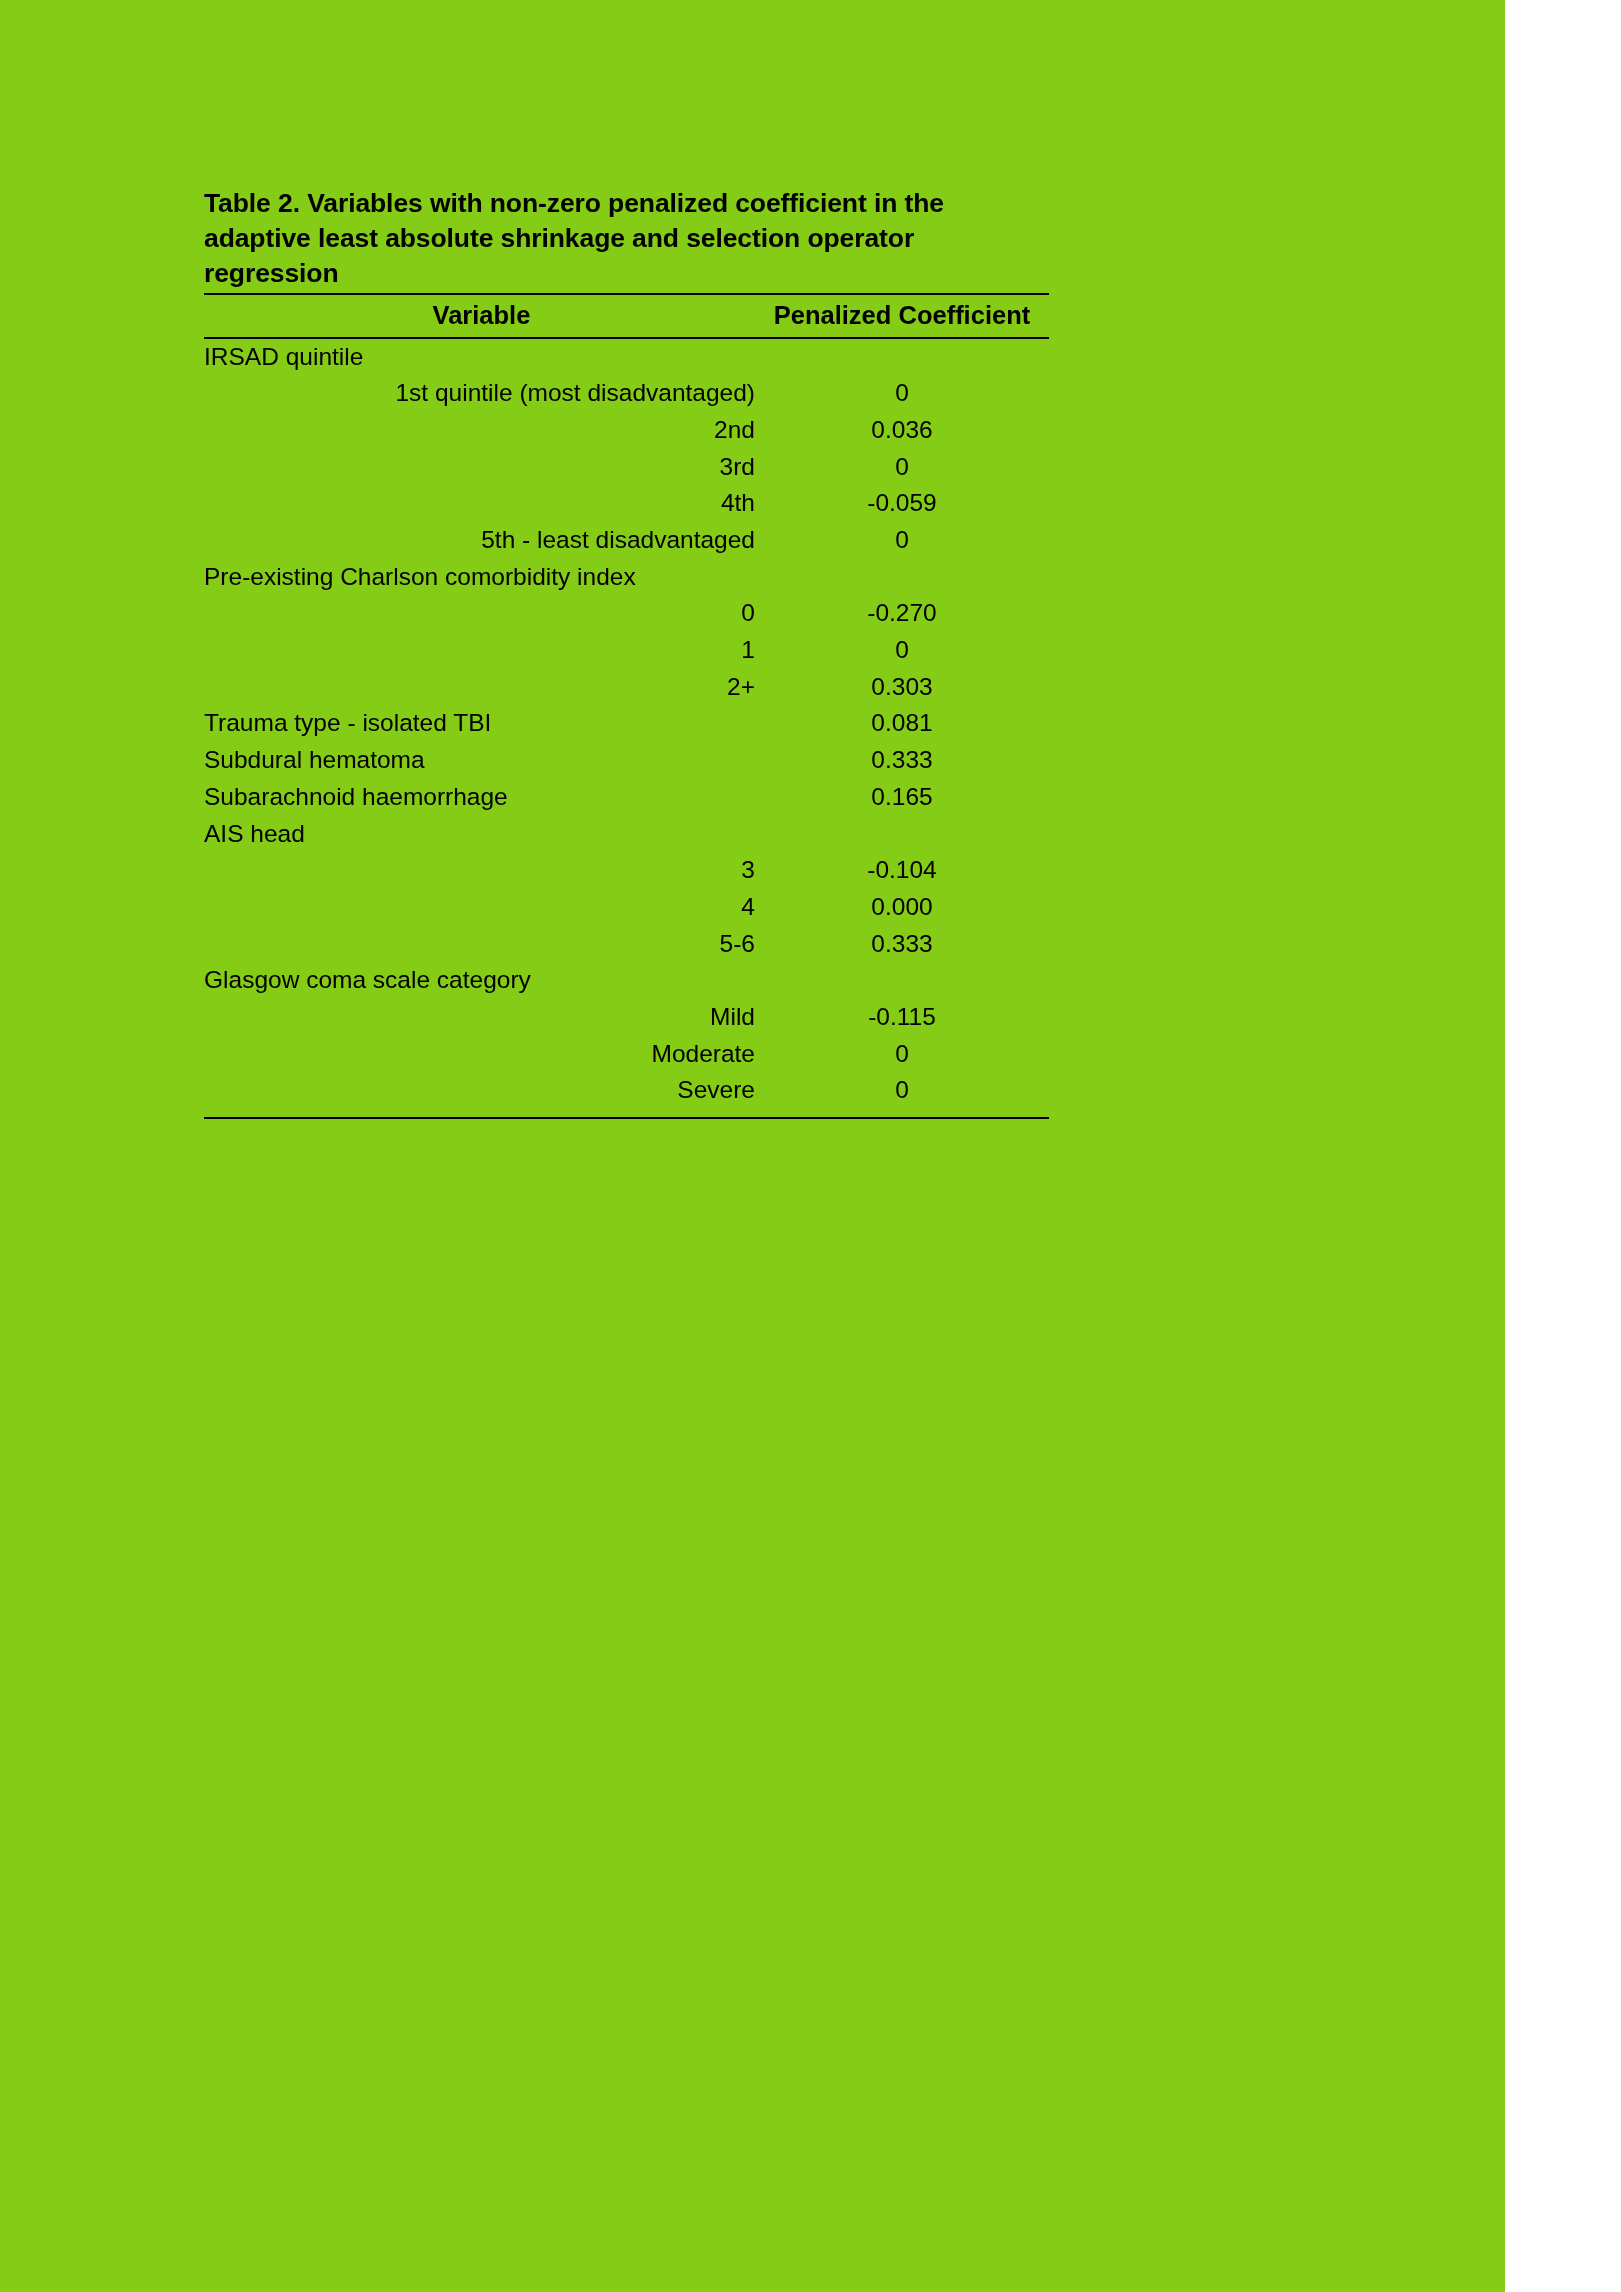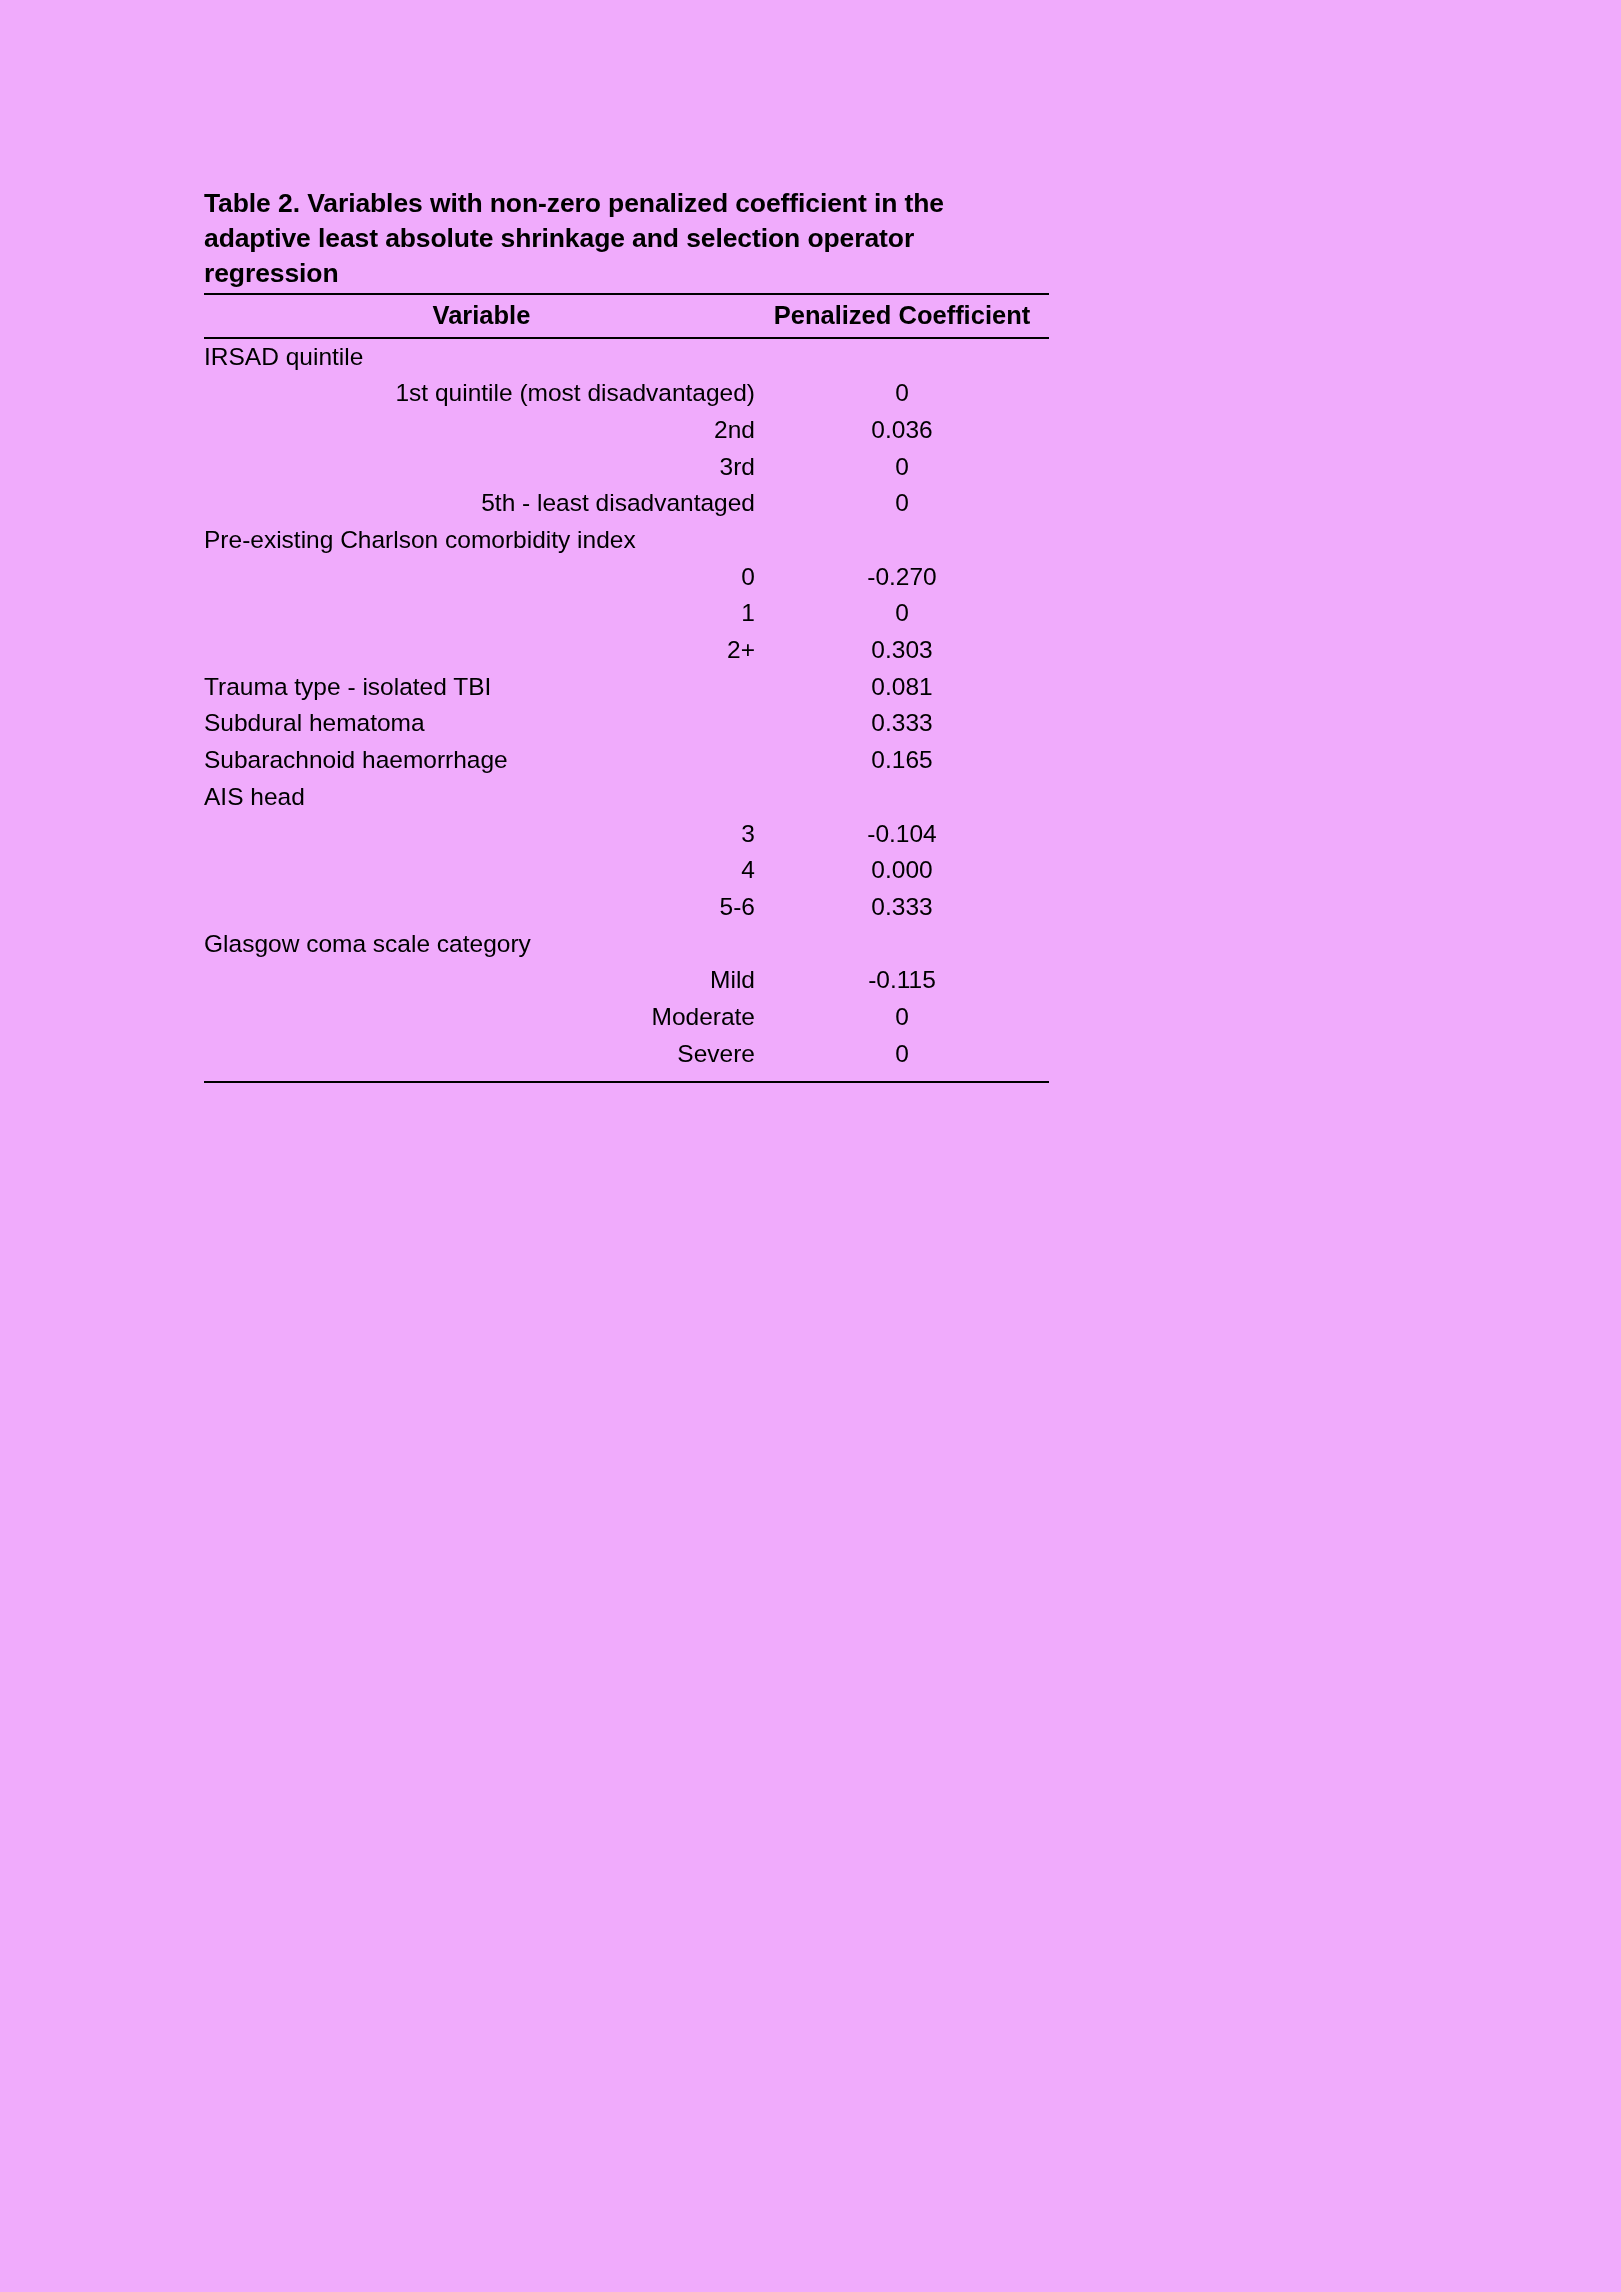--- a/index.html
+++ b/index.html
@@ -13,23 +13,23 @@
     position: relative;
     font-family: "Liberation Sans", sans-serif;
     color: #000000;
     -webkit-font-smoothing: antialiased;
   }
 
   #page {
     position: absolute;
     left: 0;
     top: 0;
-    width: 1621px;
+    width: 1505px;
     height: 2293px;
-    background: #f0abfc;
+    background: #84cc16;
   }
 
   #table-block {
     position: absolute;
     left: 204px;
     top: 186px;
     width: 853px;
   }
 
   .table-caption {
@@ -126,20 +126,24 @@
           </tr>
           <tr>
             <td class="label-indent">2nd</td>
             <td class="value">0.036</td>
           </tr>
           <tr>
             <td class="label-indent">3rd</td>
             <td class="value">0</td>
           </tr>
           <tr>
+            <td class="label-indent">4th</td>
+            <td class="value">-0.059</td>
+          </tr>
+          <tr>
             <td class="label-indent">5th - least disadvantaged</td>
             <td class="value">0</td>
           </tr>
           <tr>
             <td class="label-left">Pre-existing Charlson comorbidity index</td>
             <td class="value"></td>
           </tr>
           <tr>
             <td class="label-indent">0</td>
             <td class="value">-0.270</td>

